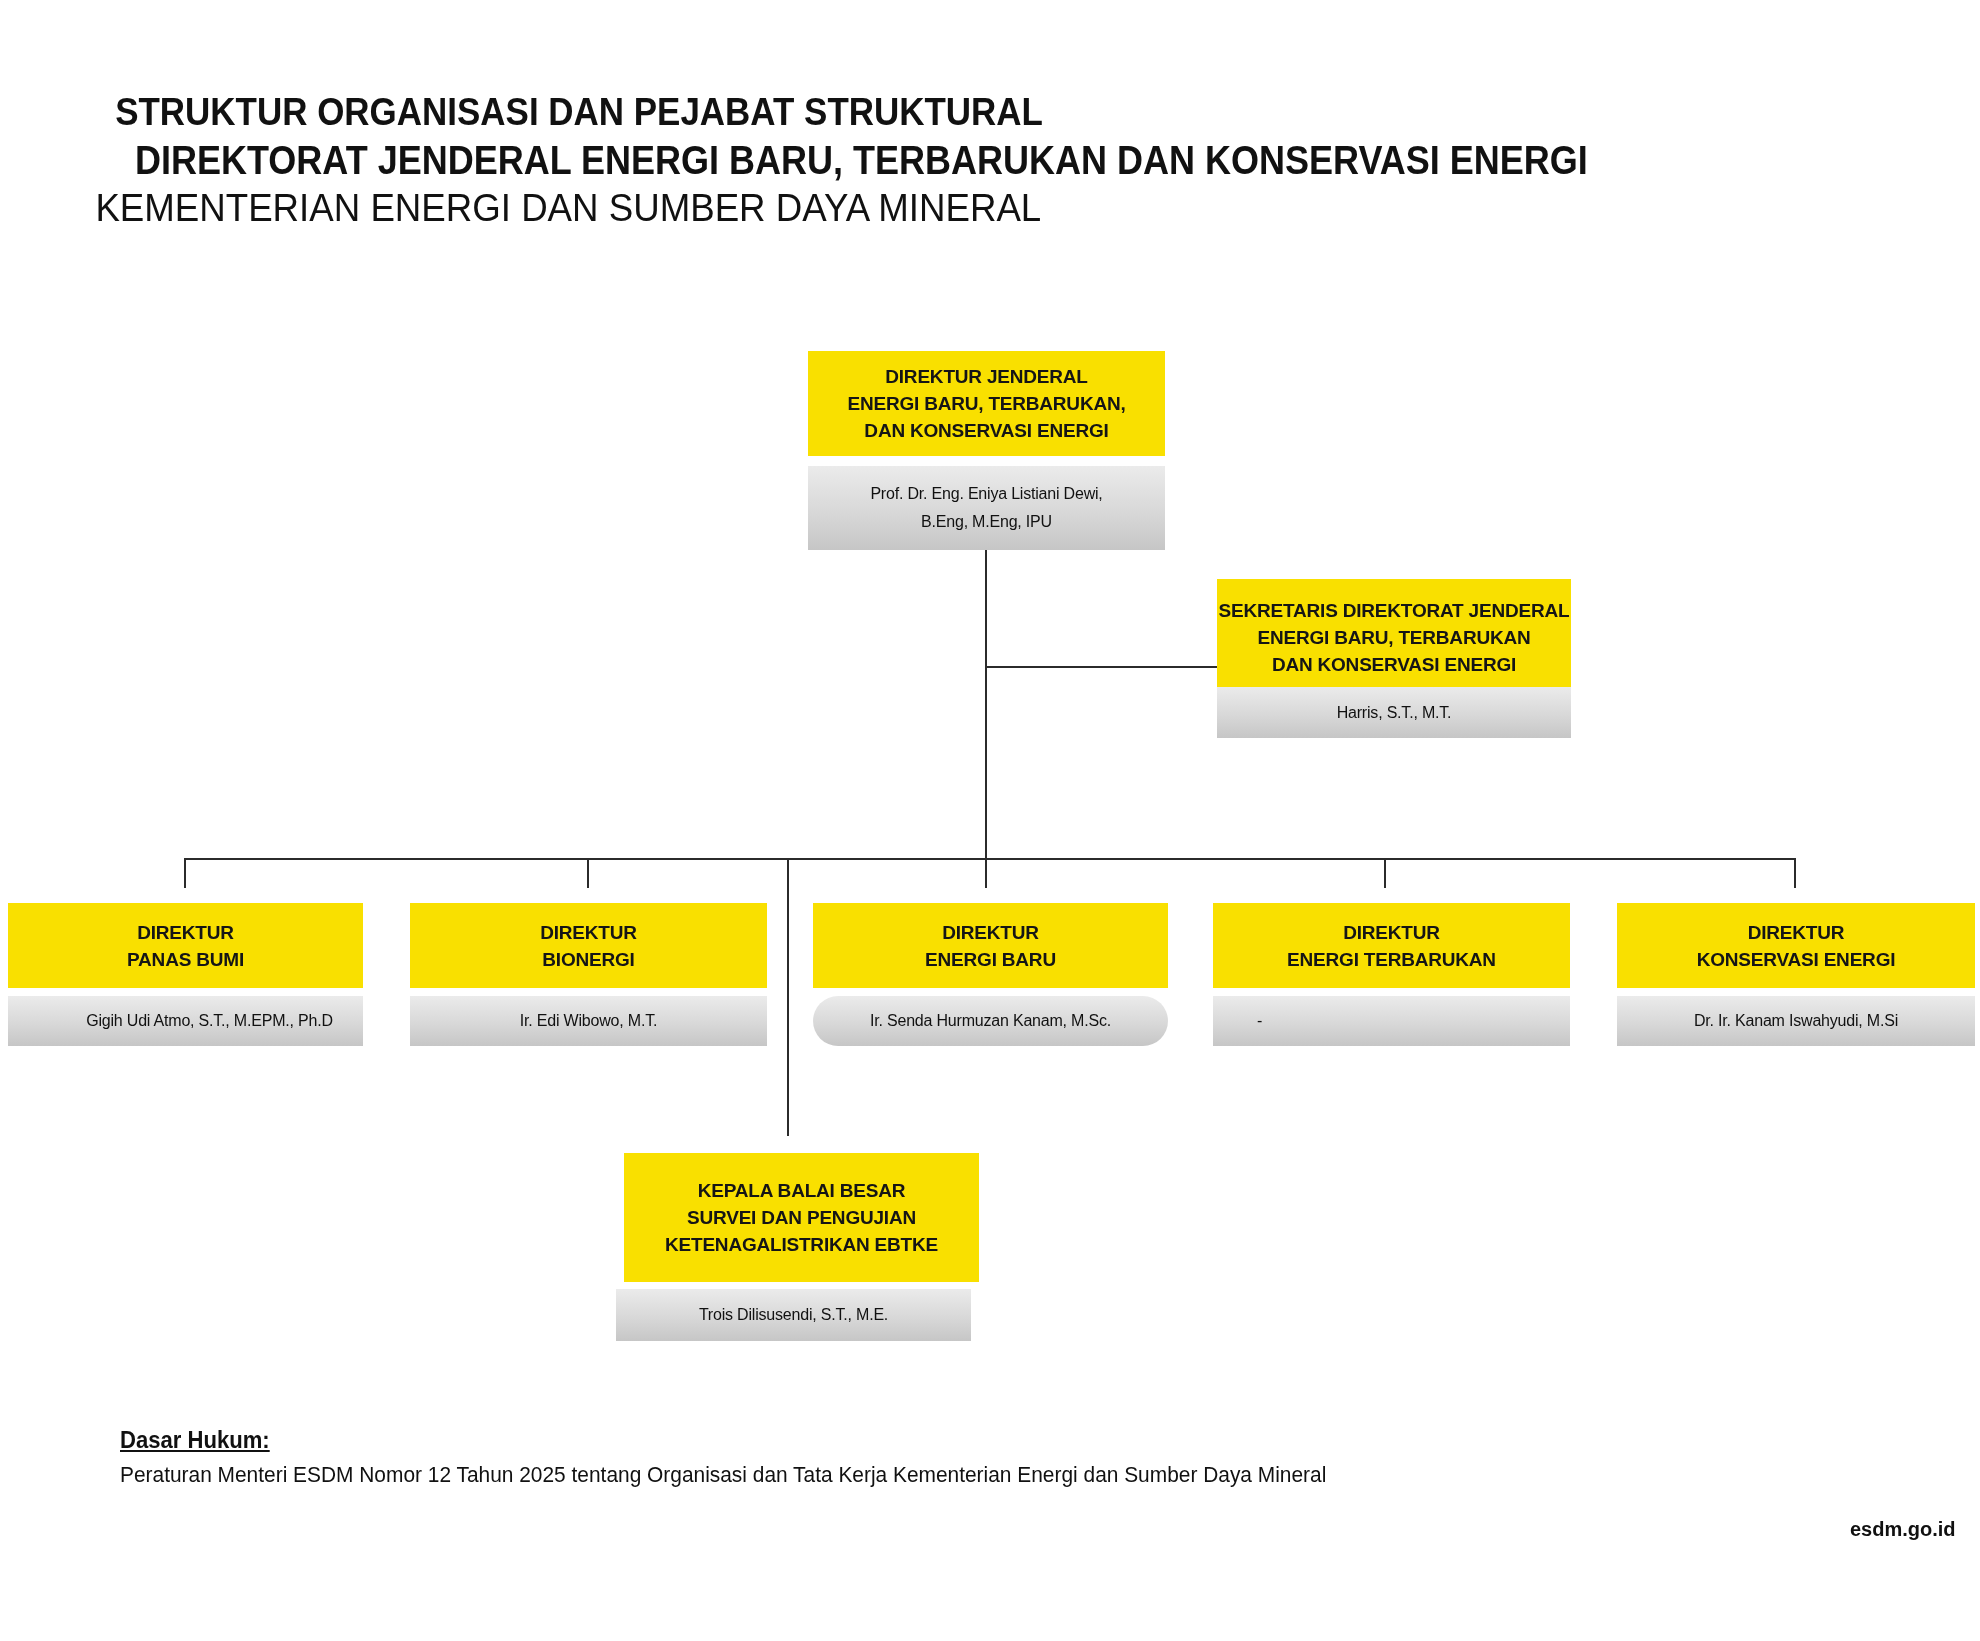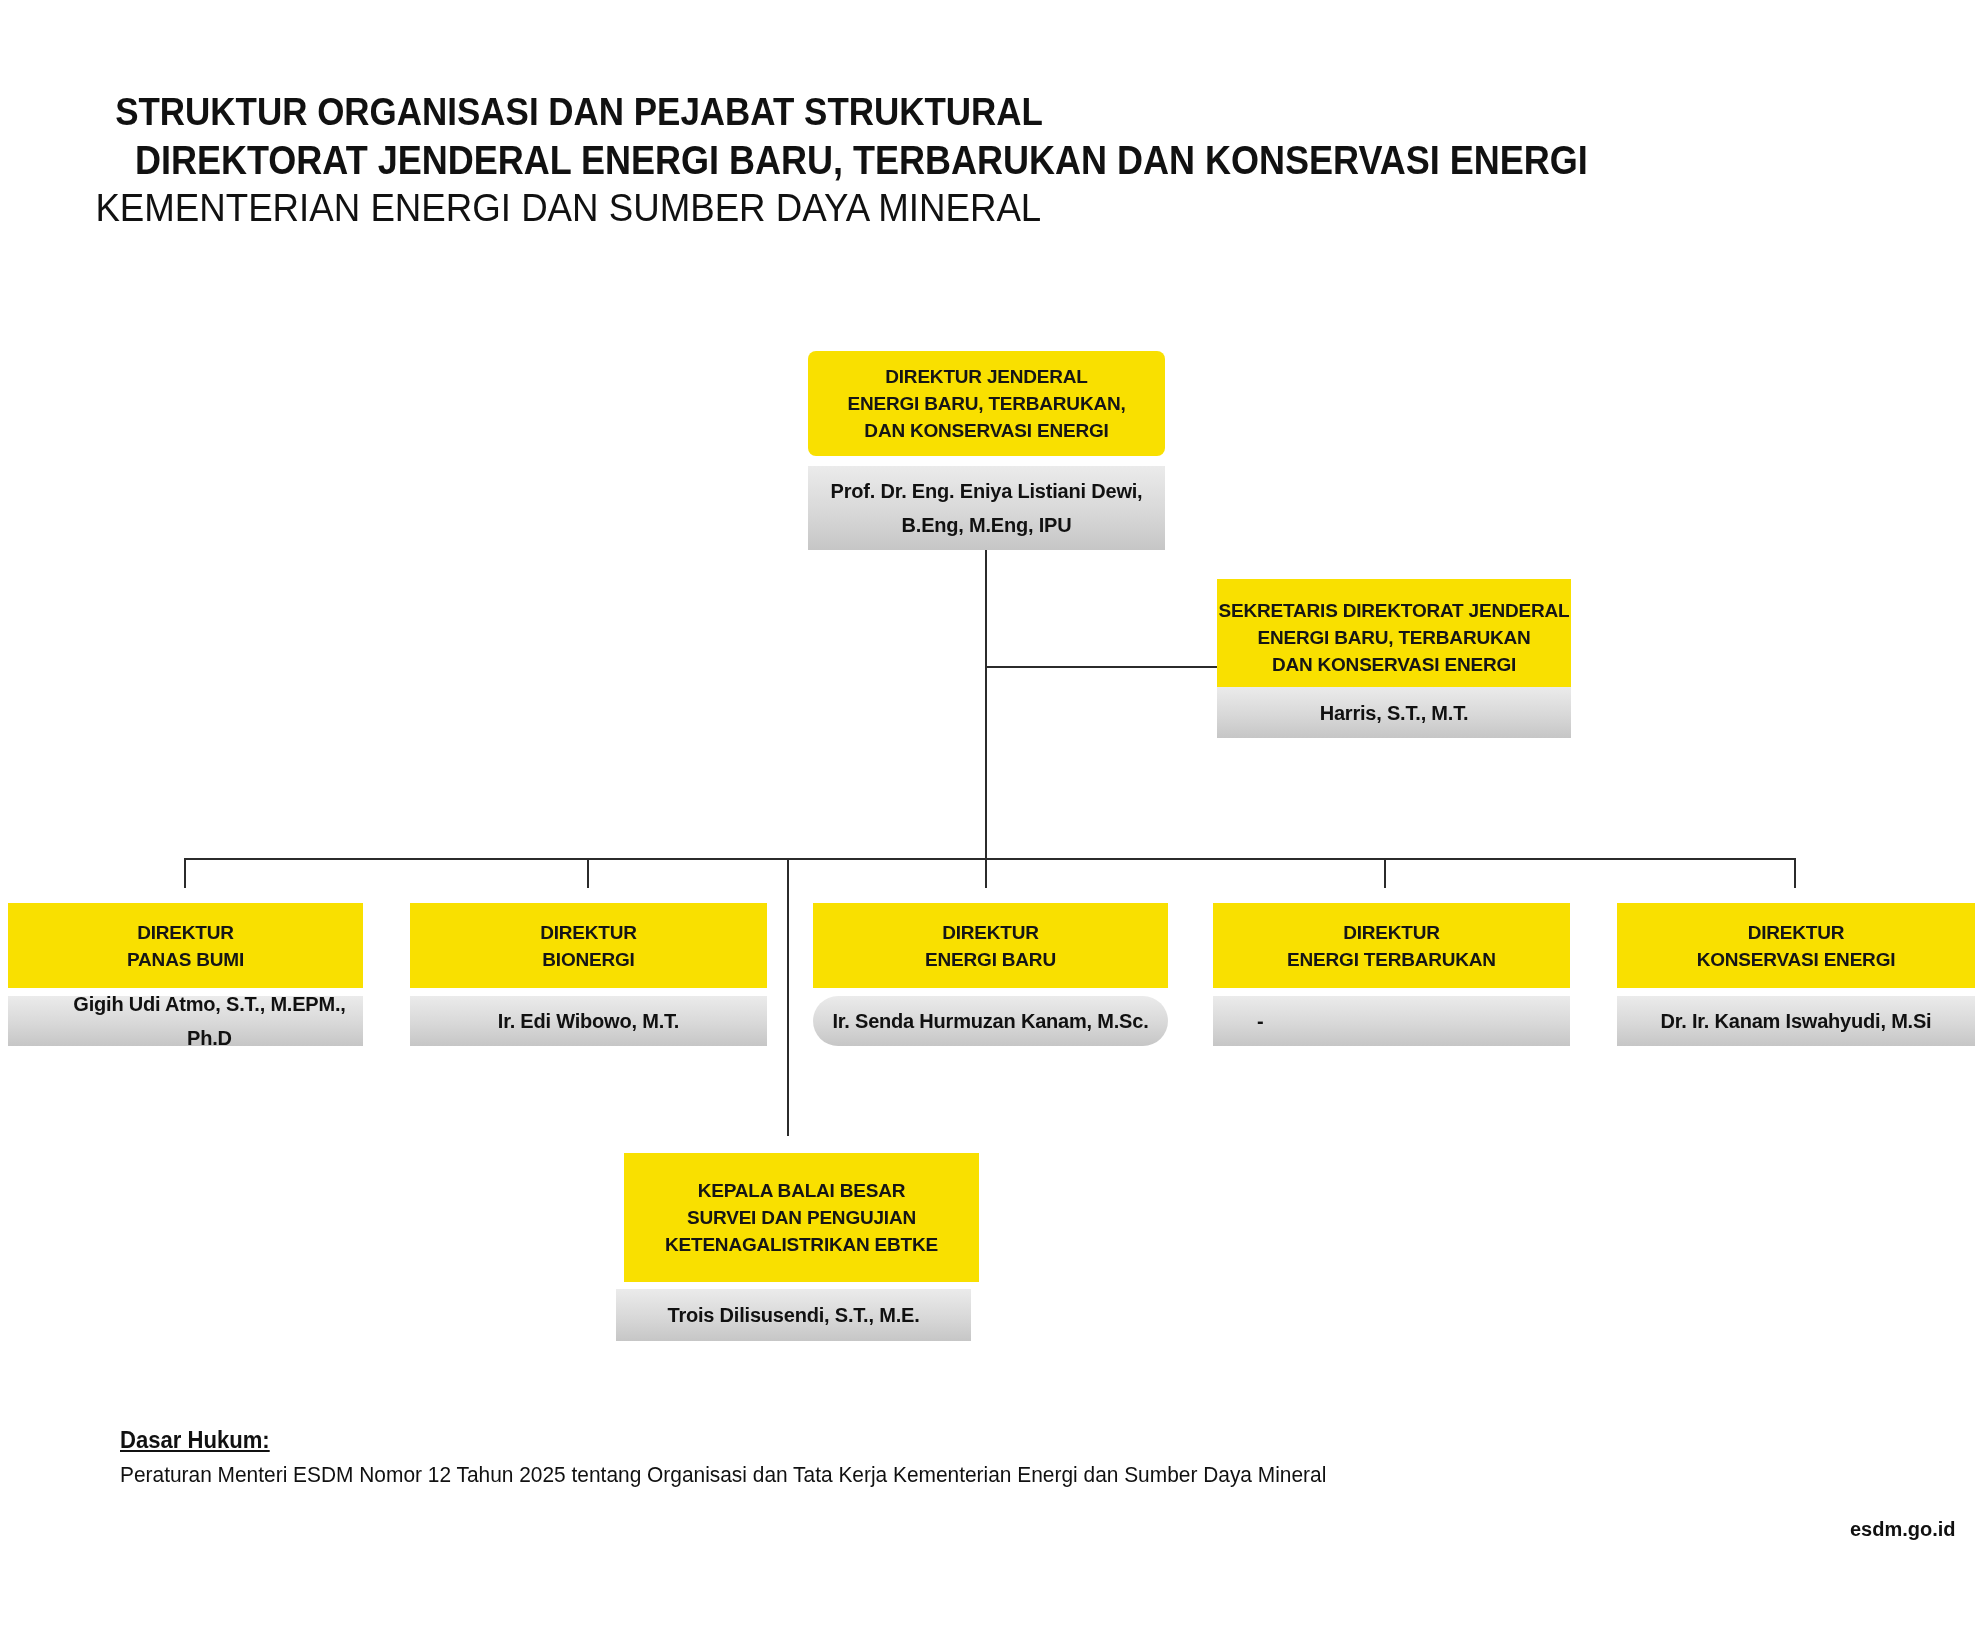--- a/index.html
+++ b/index.html
@@ -18,25 +18,25 @@
   .page-title{position:absolute;left:0;top:88px;width:1980px;text-align:left;margin-left:36px;}
   .page-title .t1{font-size:38px;font-weight:bold;line-height:48px;display:block;transform:scaleX(0.92);transform-origin:50% 50%;}
   .page-title .t2{font-size:40px;font-weight:bold;line-height:48px;display:block;transform:scaleX(0.90);transform-origin:50% 50%;}
   .page-title .t3{font-size:39px;font-weight:normal;line-height:48px;display:block;transform:scaleX(0.94);transform-origin:50% 50%;}
 
   
   .ybox,.gbox{position:absolute;display:flex;align-items:center;justify-content:center;
     text-align:center;white-space:pre-line;}
   .ybox{background:var(--accent-yellow);font-weight:bold;font-size:19px;line-height:27px;letter-spacing:-0.2px;color:#151515;}
   .gbox{background:linear-gradient(180deg,var(--box-gray-top) 0%,#D8D8D8 55%,var(--box-gray-bottom) 100%);
-    font-weight:bold;font-size:20px;line-height:34px;letter-spacing:-0.2px;color:#111;}
+    font-weight:normal;font-size:16px;line-height:28px;letter-spacing:-0.2px;color:#111;}
   .gbox.dash{justify-content:flex-start;padding-left:44px;}
 
   
-  .y-dirjen{left:808px;top:351px;width:357px;height:105px;border-radius:8px;}
+  .y-dirjen{left:808px;top:351px;width:357px;height:105px;}
   .g-dirjen{left:808px;top:466px;width:357px;height:84px;}
   .y-sek{left:1217px;top:579px;width:354px;height:117px;}
   .g-sek{left:1217px;top:687px;width:354px;height:51px;}
   .y-pb{left:8px;top:903px;width:355px;height:85px;}
   .g-pb{left:8px;top:996px;width:355px;height:50px;padding-left:48px;}
   .y-bio{left:410px;top:903px;width:357px;height:85px;}
   .g-bio{left:410px;top:996px;width:357px;height:50px;}
   .y-eb{left:813px;top:903px;width:355px;height:85px;}
   .g-eb{left:813px;top:996px;width:355px;height:50px;border-radius:25px;}
   .y-et{left:1213px;top:903px;width:357px;height:85px;}

